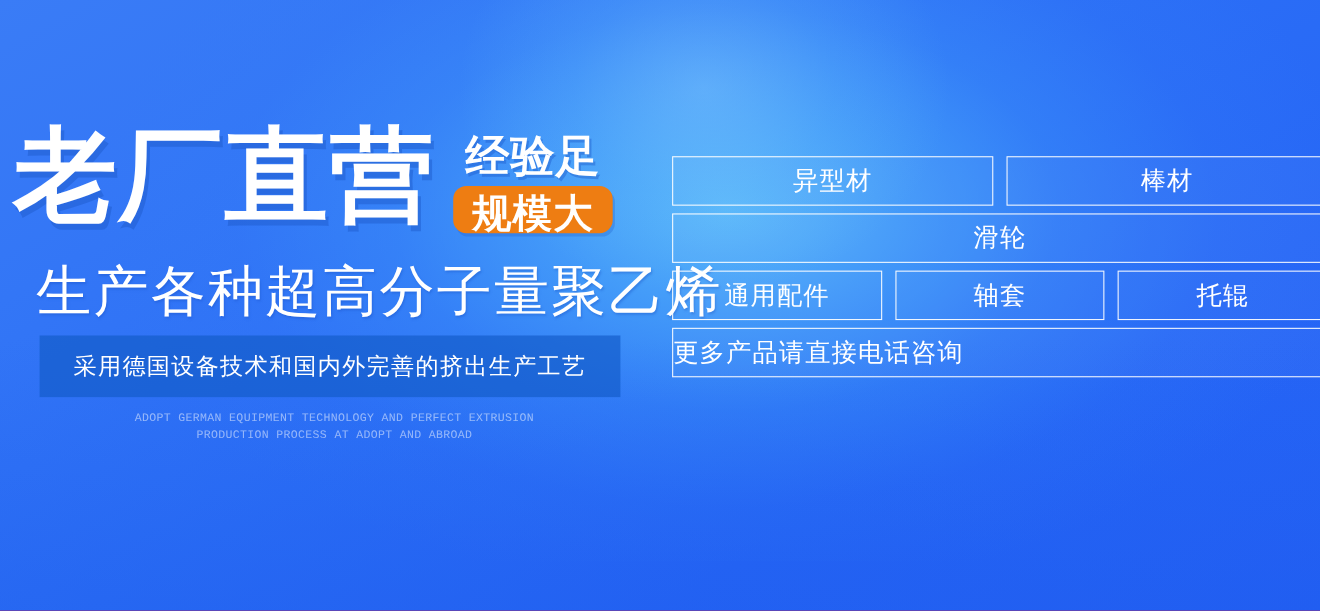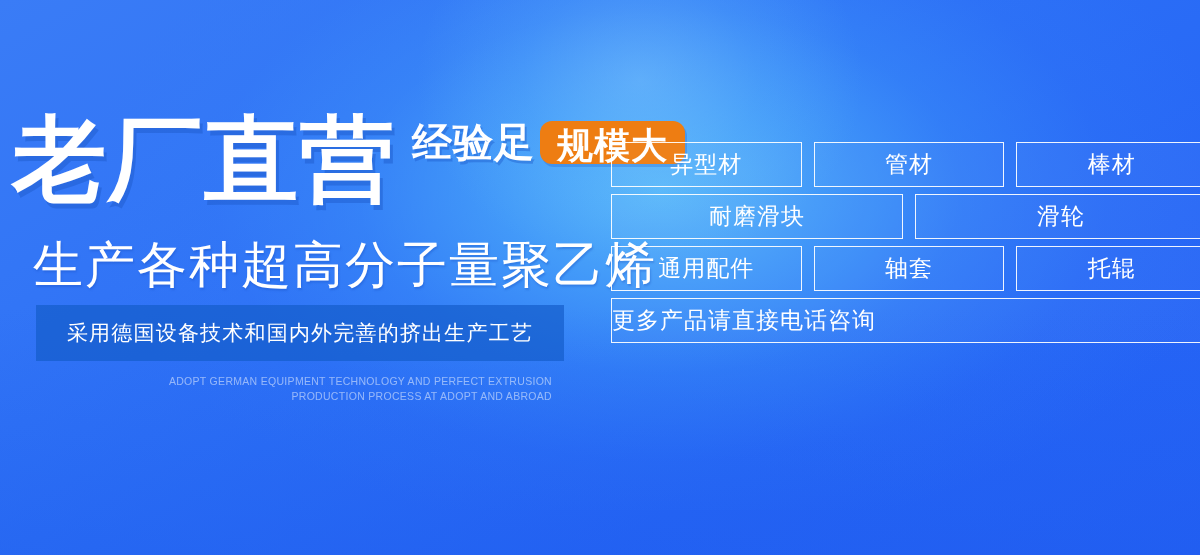--- a/index.html
+++ b/index.html
@@ -73,21 +73,21 @@
     color: #ffffff;
     letter-spacing: 2px;
     text-shadow: 3px 5px 0 rgba(28,88,200,0.45);
     white-space: nowrap;
     font-family: "Liberation Sans", "DejaVu Sans", sans-serif;
   }
   .badges {
     margin-left: 16px;
     margin-top: 8px;
     display: flex;
-    flex-direction: row;
+    flex-direction: column;
     align-items: center;
     gap: 5px;
   }
   .badge-plain {
     font-size: 40px;
     line-height: 1.08;
     font-weight: 700;
     color: #ffffff;
     letter-spacing: 1px;
     text-shadow: 2px 3px 0 rgba(28,88,200,0.40);
@@ -130,29 +130,29 @@
   }
   .tagbar-text {
     font-size: 21px;
     color: #ffffff;
     letter-spacing: 1.2px;
     white-space: nowrap;
     font-weight: 400;
   }
   .en-caption {
     position: absolute;
-    left: 24px;
+    left: 40px;
     top: 374px;
     width: 528px;
-    text-align: right;
+    text-align: center;
     color: rgba(255,255,255,0.50);
     font-size: 10.5px;
     line-height: 15px;
     letter-spacing: 0.3px;
-    font-family: Liberation Sans, sans-serif;
+    font-family: Liberation Mono, monospace;
   }
   .en-caption div { white-space: nowrap; }
 
   
   .grid-wrap {
     position: absolute;
     left: 611px;
     top: 142px;
     width: 596px;
   }
@@ -224,31 +224,25 @@
 
   </div>
 
   <div class="grid-wrap">
 
     <div class="grid-row">
       <div class="cell">
         <span class="cell-label">异型材</span>
       </div>
       <div class="cell">
-        <span class="cell-label">管材</span>
-      </div>
-      <div class="cell">
         <span class="cell-label">棒材</span>
       </div>
     </div>
 
     <div class="grid-row">
-      <div class="cell">
-        <span class="cell-label">耐磨滑块</span>
-      </div>
       <div class="cell">
         <span class="cell-label">滑轮</span>
       </div>
     </div>
 
     <div class="grid-row">
       <div class="cell">
         <span class="cell-label">通用配件</span>
       </div>
       <div class="cell">

